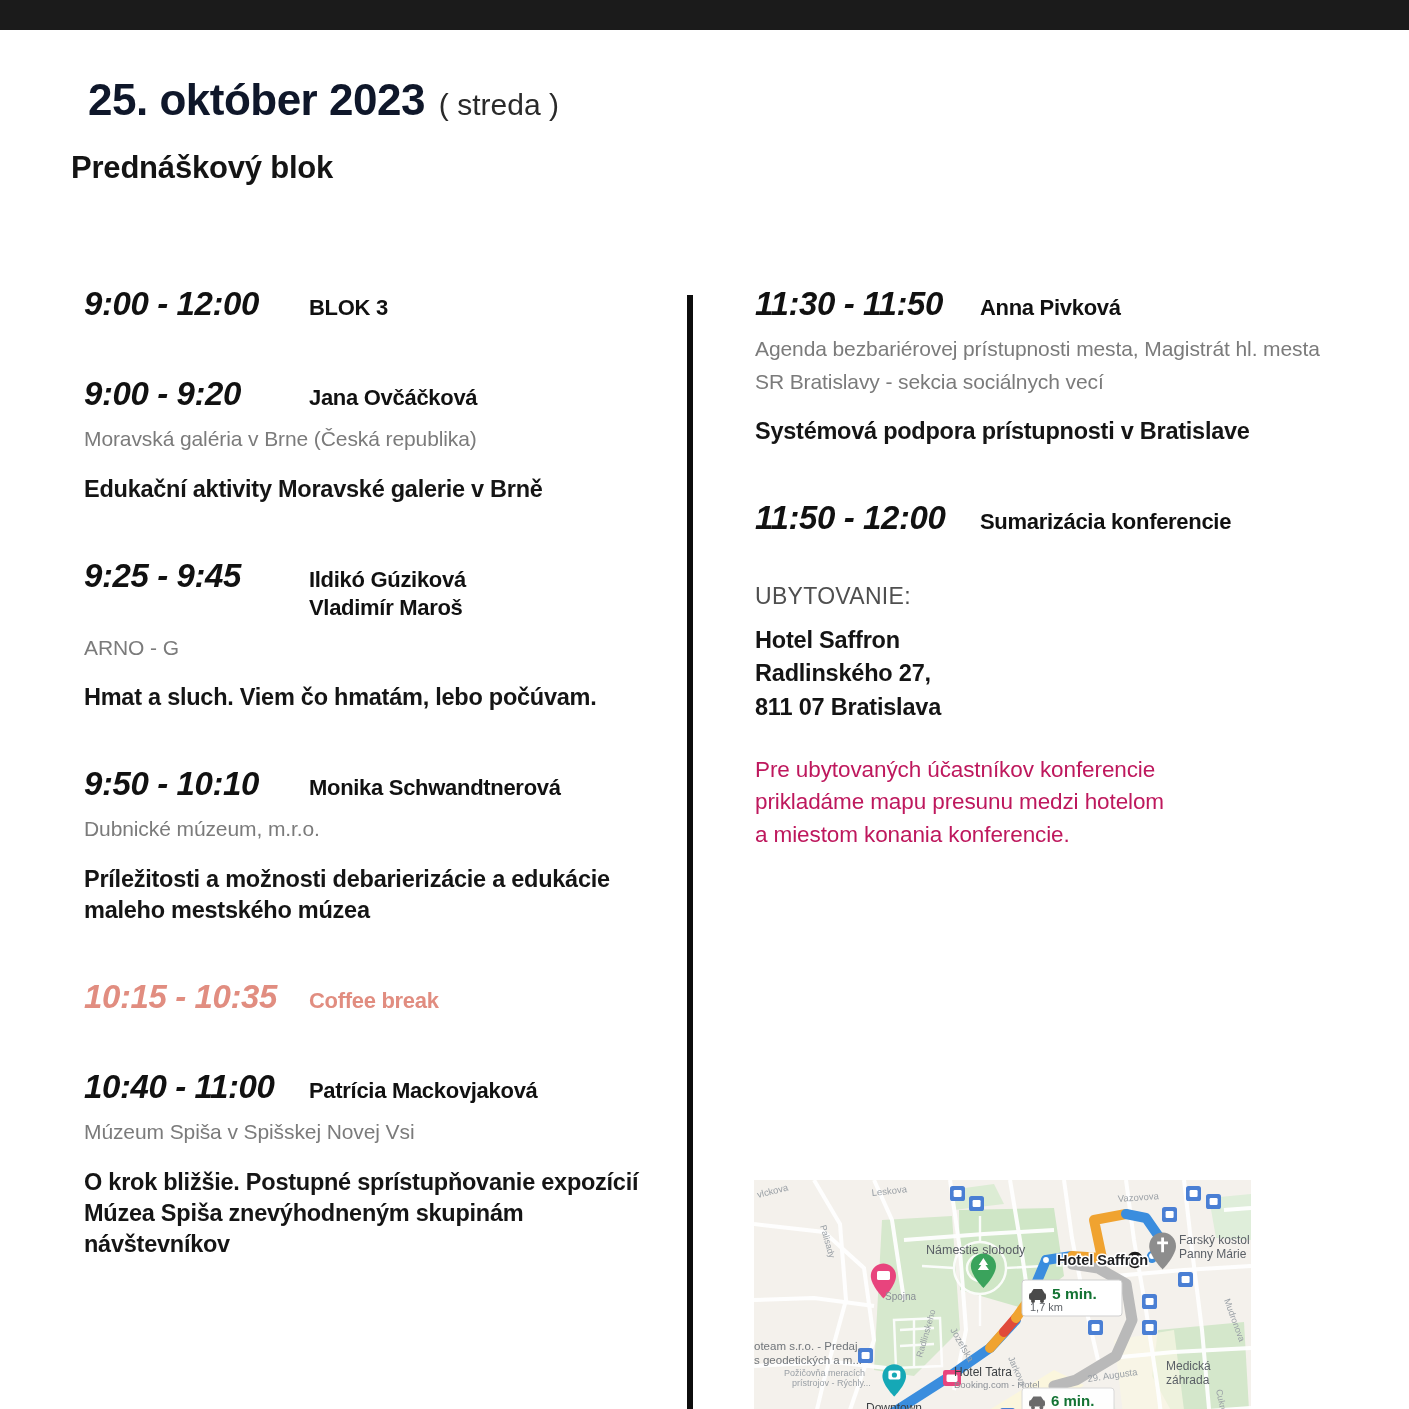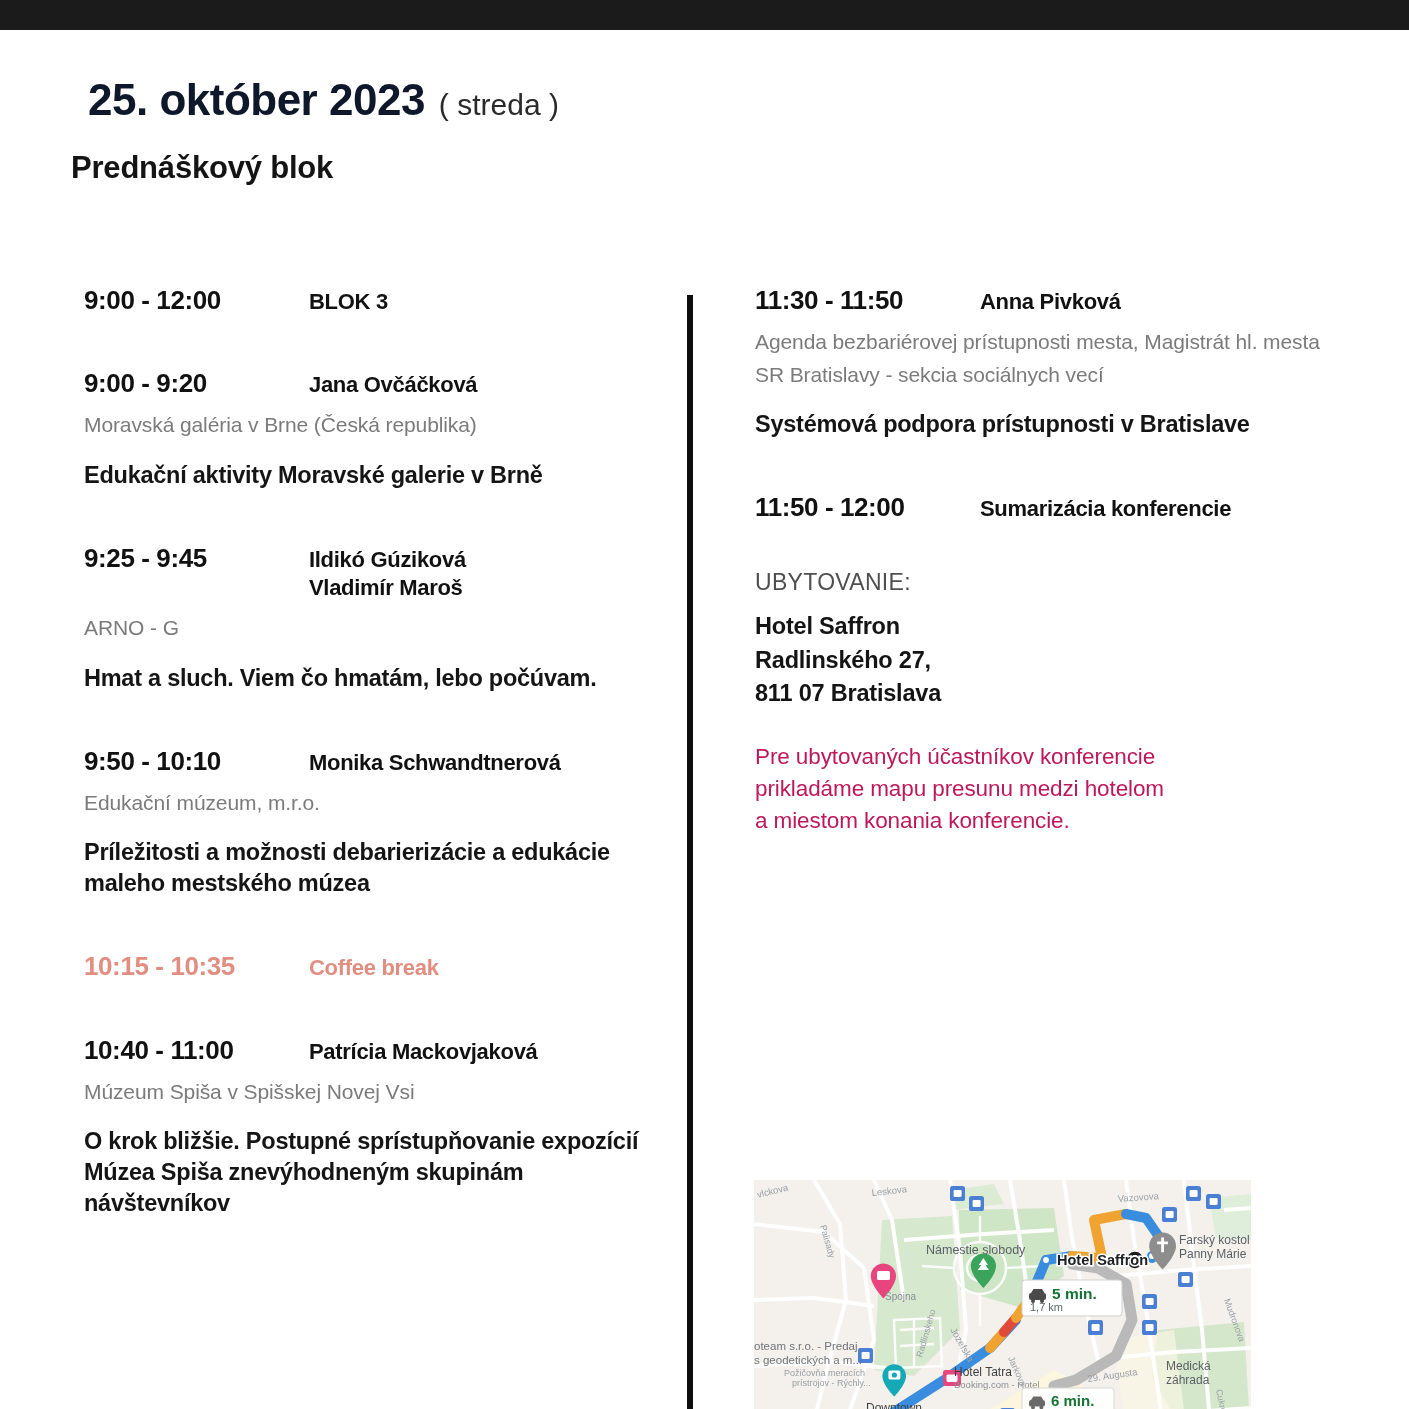--- a/index.html
+++ b/index.html
@@ -87,27 +87,28 @@
   }
 
   .session { margin-bottom: 30px; }
 
   .srow {
     display: flex;
     align-items: baseline;
     gap: 0;
   }
   .stime {
-    font-size: 26px;
+    font-size: 33px;
     font-weight: 700;
     color: #111111;
     white-space: nowrap;
     flex: 0 0 auto;
     width: 225px;
     letter-spacing: -0.4px;
+    font-style: italic;
   }
   .stitle-main {
     font-size: 22px;
     font-weight: 700;
     color: #111111;
     letter-spacing: -0.3px;
     line-height: 1.28;
   }
   .stitle-main .second-name { display: block; }
   .accent .stime, .accent .stitle-main { color: #e18d80; }
@@ -212,21 +213,21 @@
       </div>
       <div class="affil">ARNO - G</div>
       <div class="talk">Hmat a sluch. Viem čo hmatám, lebo počúvam.</div>
     </div>
 
     <div class="session gap-lg">
       <div class="srow">
         <span class="stime">9:50 - 10:10</span>
         <span class="stitle-main">Monika Schwandtnerová</span>
       </div>
-      <div class="affil">Edukační múzeum, m.r.o.</div>
+      <div class="affil">Dubnické múzeum, m.r.o.</div>
       <div class="talk">Príležitosti a možnosti debarierizácie a edukácie maleho mestského múzea</div>
     </div>
 
     <div class="session accent gap-lg">
       <div class="srow">
         <span class="stime">10:15 - 10:35</span>
         <span class="stitle-main">Coffee break</span>
       </div>
     </div>
 

